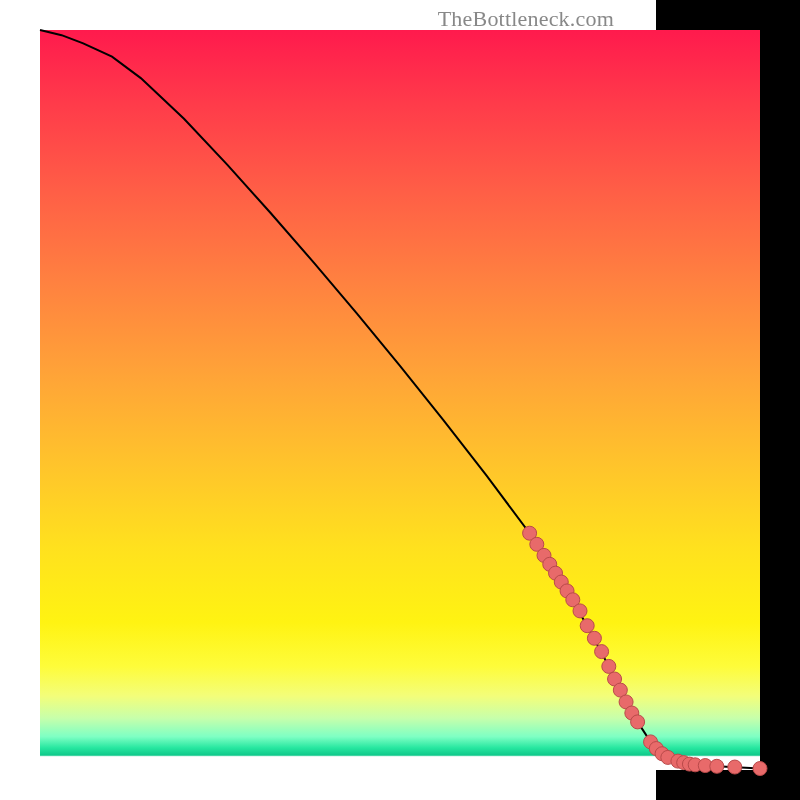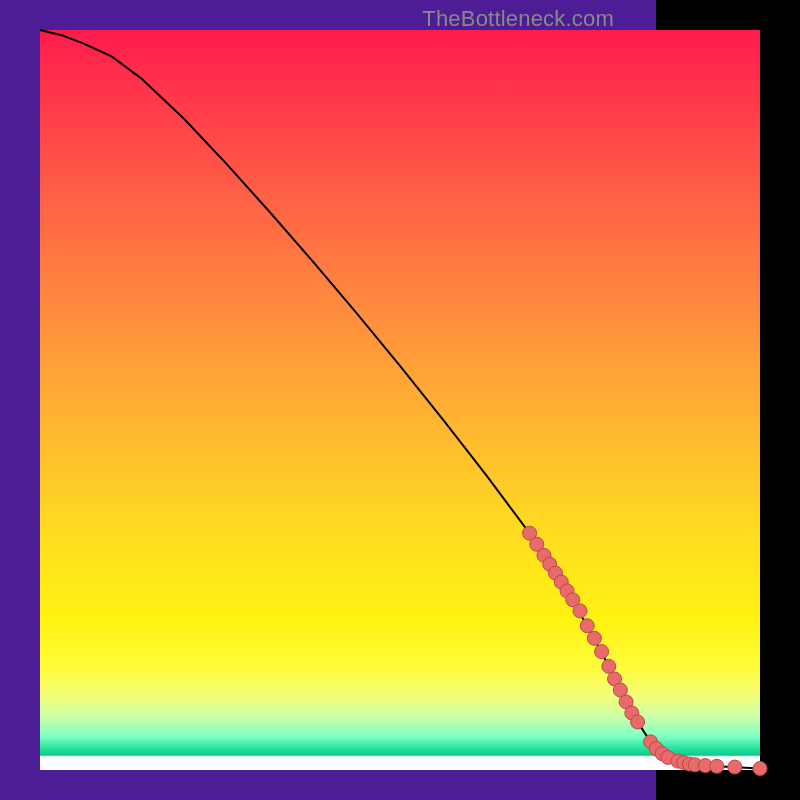--- a/index.html
+++ b/index.html
@@ -8,21 +8,22 @@
     width: 800px;
     height: 800px;
     background: #000;
     font-family: Arial, Helvetica, sans-serif;
     overflow: hidden;
   }
   .frame {
     position: relative;
     width: 656px;
     height: 800px;
-    background: #4c1d95;
+    background: #ffffff;
+    font-family: Liberation Serif, serif;
   }
   .plot {
     position: absolute;
     left: 40px;
     top: 30px;
     width: 720px;
     height: 740px;
     
     background: linear-gradient(to bottom,
       #ff1a4d 0%,

